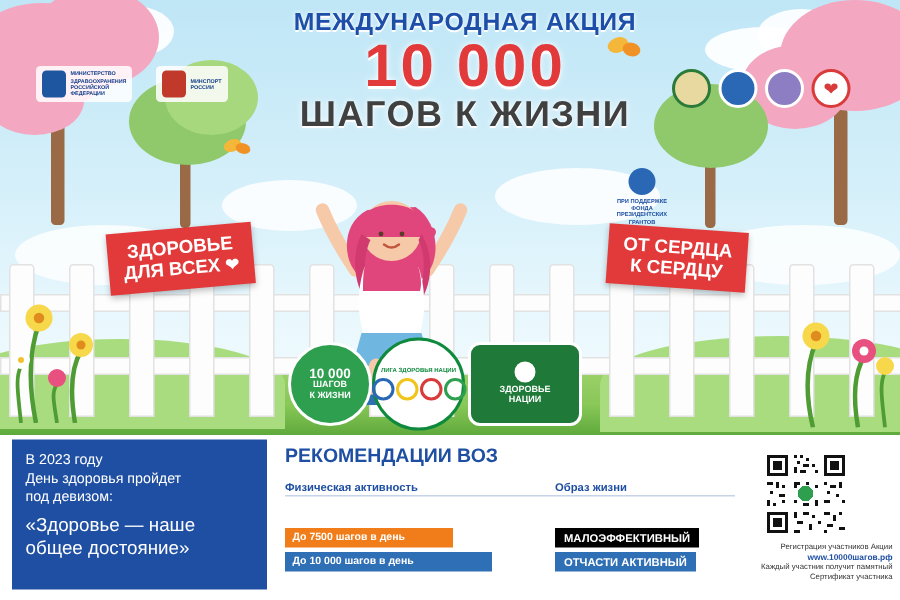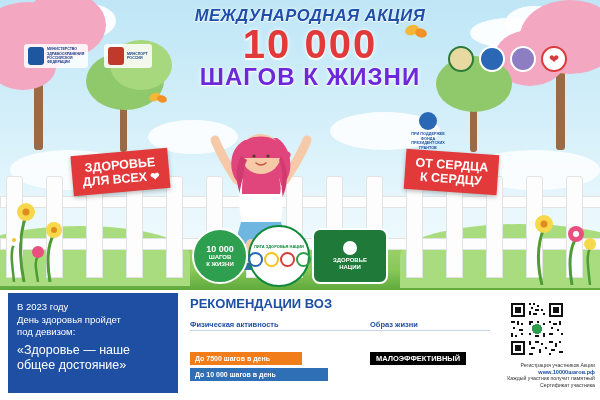--- a/index.html
+++ b/index.html
@@ -27,24 +27,24 @@
 
   
   .grass{position:absolute;left:0;top:245px;width:600px;height:45px;
          background:linear-gradient(#9ed36a,#77bb4d);}
   .grass2{position:absolute;left:0;top:268px;width:600px;height:22px;
          background:linear-gradient(#8ccb5a,#5fa93c);}
 
   
   .hdr{position:absolute;left:160px;top:6px;width:300px;text-align:center;z-index:30;}
   .hdr .l1{font-size:16.5px;font-weight:bold;color:#1d4ea8;letter-spacing:.5px;
-      text-shadow:0 1px 0 #fff,0 0 3px #fff;font-style:italic;}
+      text-shadow:0 1px 0 #fff,0 0 3px #fff;}
   .hdr .l2{font-size:40px;font-weight:bold;color:#e23a3a;letter-spacing:2px;line-height:38px;
       text-shadow:0 2px 0 #fff,0 0 5px #fff;}
-  .hdr .l3{font-size:24px;font-weight:bold;color:#6d28d9;letter-spacing:1px;
+  .hdr .l3{font-size:24px;font-weight:bold;color:#404040;letter-spacing:1px;
       text-shadow:0 1px 0 #fff,0 0 4px #fff;}
 
   
   .logo-box{position:absolute;background:rgba(255,255,255,.85);border-radius:3px;
     display:flex;align-items:center;gap:3px;padding:3px 4px;z-index:30;}
   .logo-txt{font-size:3.6px;line-height:4.4px;color:#17408b;font-weight:bold;white-space:pre-line;}
   .emb{width:16px;height:18px;border-radius:3px;background:#1e56a0;position:relative;flex:none;}
   .emb.red{background:#c0392b;}
   .circle-logo{width:22px;height:22px;border-radius:50%;flex:none;position:relative;}
 
@@ -290,20 +290,21 @@
   <div class="col-h a">Физическая активность</div>
   <div class="col-h b">Образ жизни</div>
   <div class="hr"></div>
 
   <div class="bar-row" style="top:352px;width:300px;">
     <div class="bar" style="width:112px;background:#f07d1a;">До 7500 шагов в день</div>
     <div class="lifestyle" style="background:#000000;">МАЛОЭФФЕКТИВНЫЙ</div>
   </div>
   <div class="bar-row" style="top:368px;width:300px;">
     <div class="bar" style="width:138px;background:#2f6fb5;">До 10 000 шагов в день</div>
+    <div class="lifestyle" style="background:#2f6fb5;">ОТЧАСТИ АКТИВНЫЙ</div>
   </div>
 
   <div class="qr">
     <svg width="56" height="56" viewBox="0 0 28 28" shape-rendering="crispEdges">
       <rect width="28" height="28" fill="#fff"></rect>
       <g fill="#111">
         <rect x="1" y="1" width="7" height="7"></rect>
           <rect x="2" y="2" width="5" height="5" fill="#fff"></rect>
           <rect x="3" y="3" width="3" height="3"></rect>
         <rect x="20" y="1" width="7" height="7"></rect>

